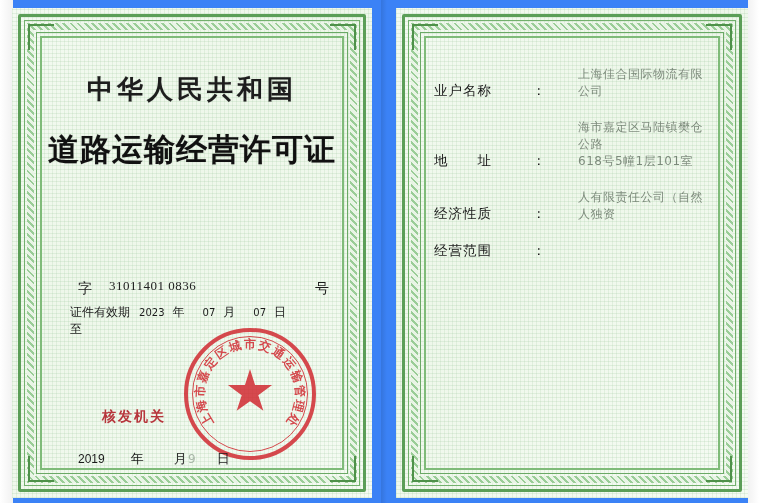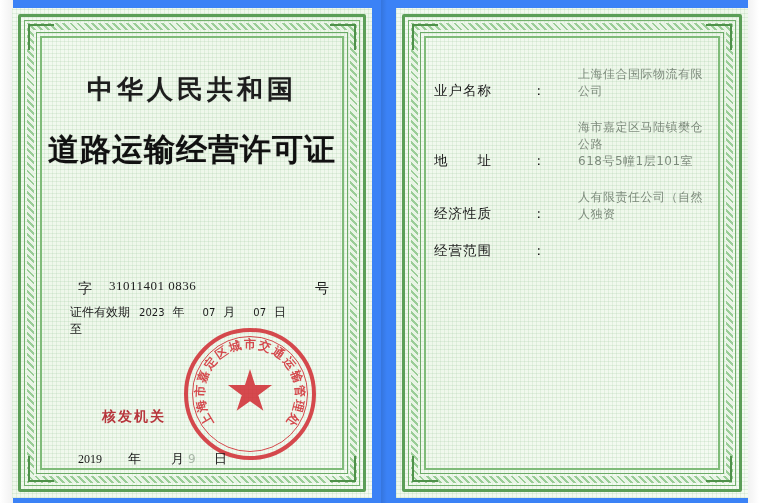--- a/index.html
+++ b/index.html
@@ -203,21 +203,21 @@
   .dateline {
     position: absolute;
     left: 34px; right: 44px;
     top: 408px;
     display: flex;
     align-items: baseline;
     font-family: "DejaVu Serif", serif;
     font-size: 13px;
     color: #1a1a1a;
   }
-  .dateline .y { font-family: Liberation Serif, serif; font-size: 12px; }
+  .dateline .y { font-family: Liberation Sans, sans-serif; font-size: 12px; }
   .dateline .sp { display: inline-block; width: 26px; }
   .dateline .sp2 { display: inline-block; width: 30px; }
   .dateline .faint {
     position: absolute;
     left: 110px; top: 2px;
     color: #8b9b8b;
     font-family: "DejaVu Sans", sans-serif;
     font-size: 12px;
     opacity: .7;
   }

